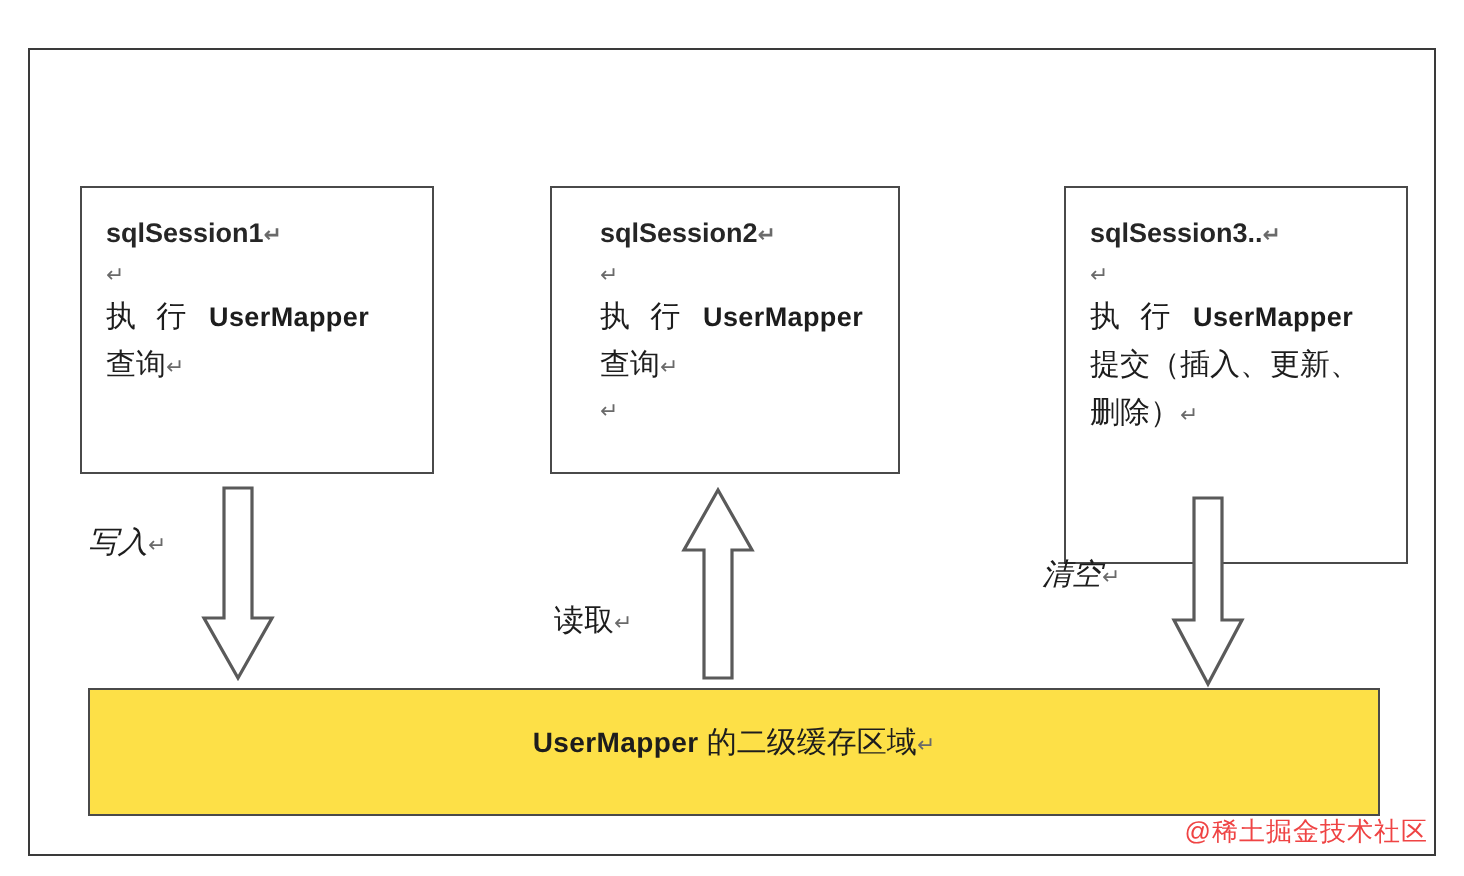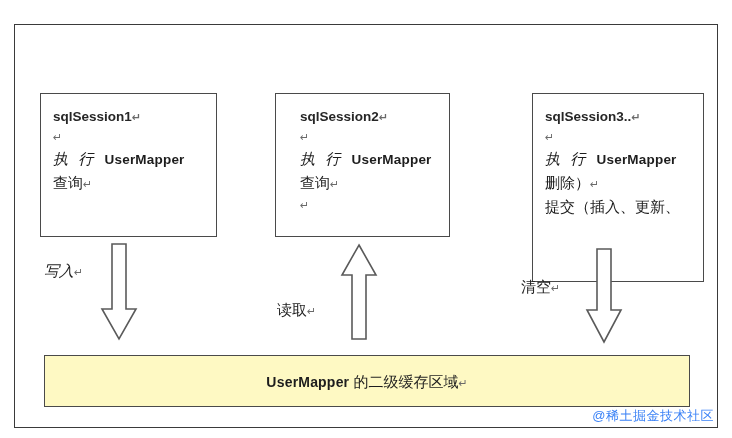--- a/index.html
+++ b/index.html
@@ -73,56 +73,56 @@
     color: #1d1d1d;
     line-height: 1.45;
     margin-top: 2px;
     white-space: nowrap;
   }
   .sess-body .latin {
     font-size: 13.5px;
     font-weight: bold;
     letter-spacing: 0.2px;
   }
-  .wide-space { letter-spacing: 3px; font-style: italic; }
+  .wide-space { letter-spacing: 3px; }
   .pilcrow {
     font-size: 11px;
     color: #6a6a6a;
     vertical-align: baseline;
   }
 
   
   .arrow-label {
     position: absolute;
     font-size: 15px;
     color: #1d1d1d;
     white-space: nowrap;
   }
   .lbl-write { left: 44px;  top: 262px; font-style: italic; }
   .lbl-read  { left: 277px; top: 268px; margin-top: 33px; }
-  .lbl-clear { left: 521px; top: 278px; }
+  .lbl-clear { left: 521px; top: 278px; font-style: italic; }
 
   
   .block-arrow {
     position: absolute;
   }
   .arrow-write { left: 100px; top: 243px; }
   .arrow-read  { left: 340px; top: 243px; }
   .arrow-clear { left: 585px; top: 248px; }
 
   
   .cache-bar {
     position: absolute;
     left: 44px;
-    top: 355px;
+    top: 344px;
     width: 646px;
-    height: 52px;
+    height: 64px;
     border: 1.5px solid #4a4a4a;
     box-sizing: border-box;
-    background: #fef9c3;
+    background: #fde047;
   }
   .cache-bar-text {
     position: absolute;
     left: 0;
     top: 17px;
     width: 100%;
     text-align: center;
     font-size: 15px;
     color: #1d1d1d;
   }
@@ -131,21 +131,21 @@
     font-weight: bold;
     letter-spacing: 0.2px;
   }
 
   
   .watermark {
     position: absolute;
     right: 18px;
     bottom: 13px;
     font-size: 13px;
-    color: #3b82f6;
+    color: #ef4444;
     letter-spacing: 0.5px;
     white-space: nowrap;
   }
 </style>
 </head>
 <body>
 
 <div id="canvas">
 
   <div class="outer-frame"></div>
@@ -163,22 +163,22 @@
     <div class="sess-blank"><span class="pilcrow">↵</span></div>
     <div class="sess-body"><span class="wide-space">执 行</span>&nbsp;&nbsp;<span class="latin">UserMapper</span></div>
     <div class="sess-body"><span>查询</span><span class="pilcrow">↵</span></div>
     <div class="sess-blank"><span class="pilcrow">↵</span></div>
   </div>
 
   <div class="session-box box3">
     <div class="sess-title"><span>sqlSession3..</span><span class="pilcrow">↵</span></div>
     <div class="sess-blank"><span class="pilcrow">↵</span></div>
     <div class="sess-body"><span class="wide-space">执 行</span>&nbsp;&nbsp;<span class="latin">UserMapper</span></div>
+    <div class="sess-body"><span>提交（插入、更新、</span></div>
     <div class="sess-body"><span>删除）</span><span class="pilcrow">↵</span></div>
-    <div class="sess-body"><span>提交（插入、更新、</span></div>
   </div>
 
   <div class="arrow-label lbl-write"><span>写入</span><span class="pilcrow">↵</span></div>
   <div class="block-arrow arrow-write">
     <svg width="38" height="98" viewBox="0 0 38 98">
       <polygon points="12,1 26,1 26,66 36,66 19,96 2,66 12,66" fill="#ffffff" stroke="#5a5a5a" stroke-width="1.6" stroke-linejoin="miter"></polygon>
     </svg>
   </div>
 
   <div class="arrow-label lbl-read"><span>读取</span><span class="pilcrow">↵</span></div>

